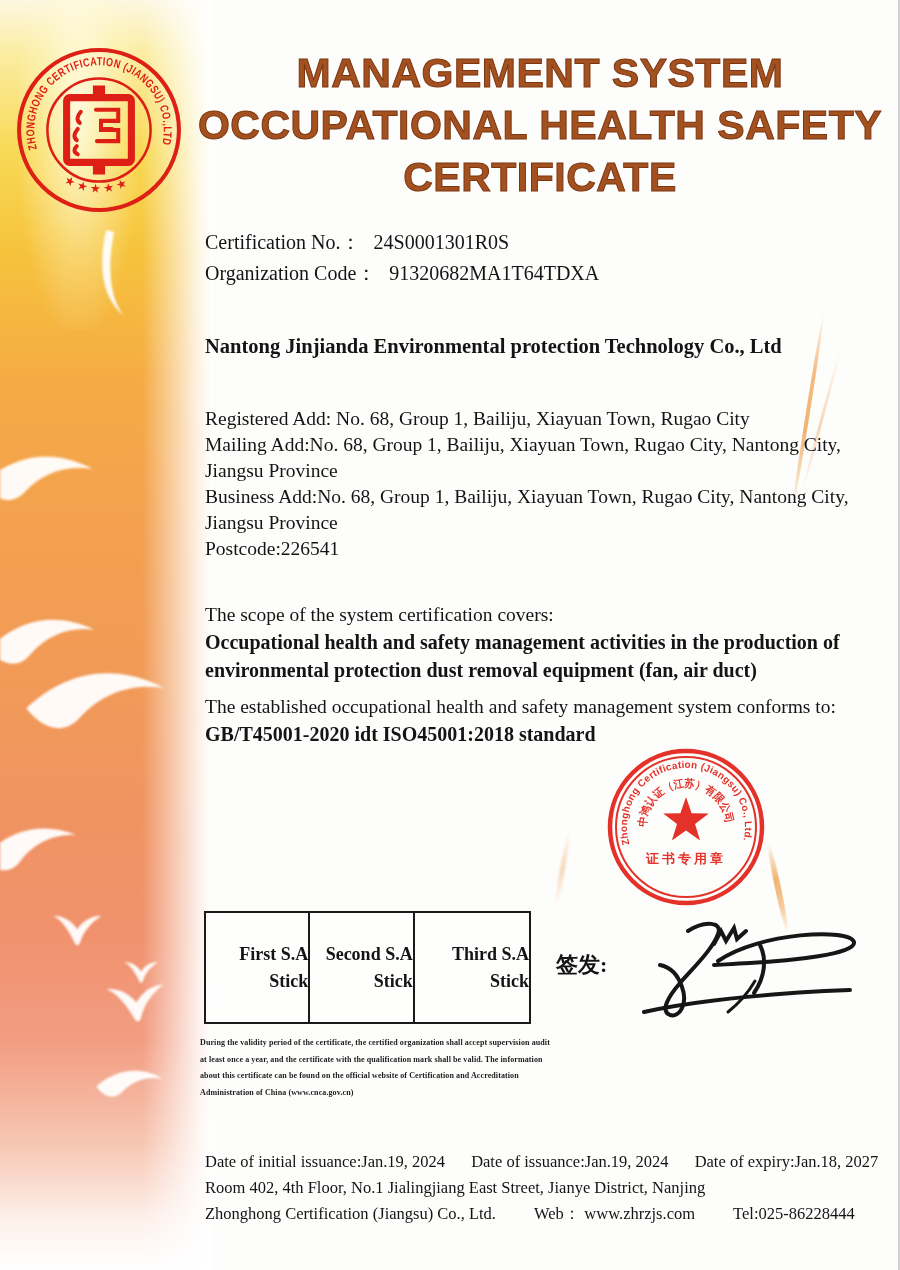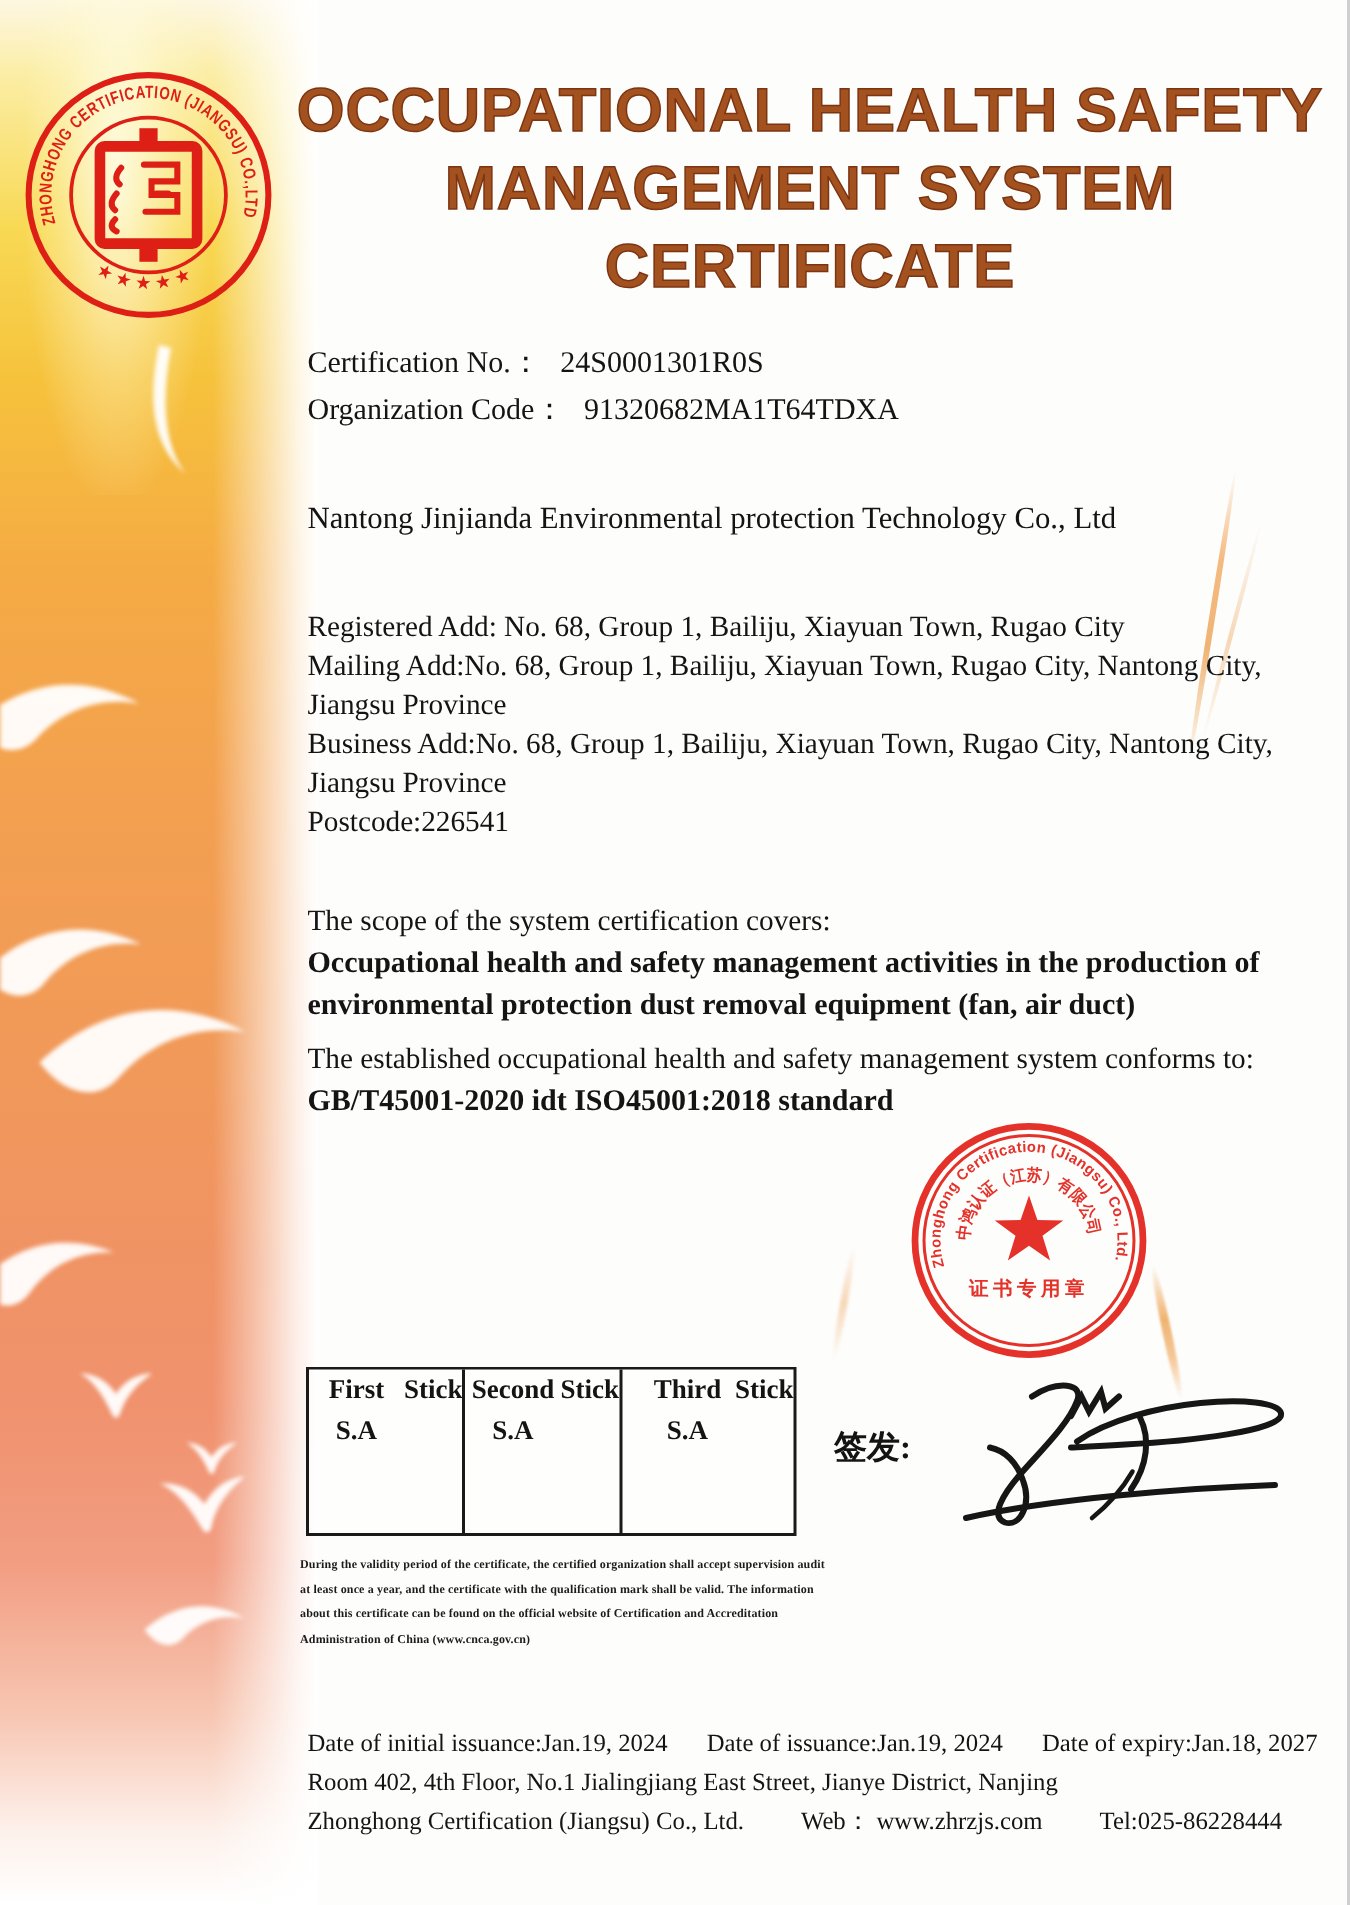--- a/index.html
+++ b/index.html
@@ -42,37 +42,37 @@
   .title{
     position:absolute;left:192px;top:47px;width:696px;text-align:center;
     font-family:"Liberation Sans", sans-serif;font-weight:bold;
     font-size:41px;line-height:52px;color:#a3511f;
     -webkit-text-stroke:1px #7c3513;letter-spacing:.5px;
   }
   
   .cert-ids{position:absolute;left:205px;top:227px;font-size:20px;line-height:31px;}
   .cert-ids .val{margin-left:13px;margin-top:44px;}
   
-  .org-name{position:absolute;left:205px;top:335px;font-size:20.5px;font-weight:normal;width:690px;}
+  .org-name{position:absolute;left:205px;top:335px;font-size:20.5px;font-weight:bold;width:690px;}
   .addresses{position:absolute;left:205px;top:406px;width:690px;font-size:19.5px;line-height:26px;}
   .addresses p{margin:0;}
   
   .scope{position:absolute;left:205px;top:601px;width:690px;font-size:19.5px;line-height:27px;}
   .scope p{margin:0;}
   .scope .bold{font-weight:bold;font-size:20px;line-height:28px;width:675px;}
   .scope .gap{margin-top:9px;}
   
   .stamp{position:absolute;left:604px;top:745px;opacity:.93;}
   
   .audit-table{
     position:absolute;left:204px;top:911px;width:327px;height:113px;
     display:flex;border:2px solid #1a1a1a;box-sizing:border-box;background:rgba(255,255,255,.4);
   }
   .audit-cell{
-    flex:1;display:flex;flex-direction:row;align-items:flex-start;justify-content:center;
+    flex:1;display:flex;flex-direction:column;align-items:flex-end;justify-content:center;
     border-right:2px solid #1a1a1a;font-weight:bold;font-size:18px;line-height:27px;text-align:center;
   }
   .audit-cell:last-child{border-right:none;padding-left:12px;}
   
   .sign-label{position:absolute;left:556px;top:950px;font-size:22px;font-weight:bold;}
   .signature{position:absolute;left:610px;top:915px;}
   
   .fine-print{
     position:absolute;left:200px;top:1035px;width:352px;
     font-size:8px;line-height:16.6px;font-weight:600;color:#1c1c1c;letter-spacing:.1px;
@@ -138,22 +138,22 @@
         <path d="M67,67 q-6,7 -1,11"></path>
         <path d="M64,84 q-6,7 -1,11"></path>
         <path d="M63,101 q-5,5 1,8"></path>
         <path d="M82,65 h22 v11 h-17 v9 h17 v11 h-21"></path>
         <path d="M90,84 h8"></path>
       </g>
     </g>
   </svg>
 
   <div class="title">
+    <div>MANAGEMENT SYSTEM</div>
     <div>OCCUPATIONAL HEALTH SAFETY</div>
-    <div>MANAGEMENT SYSTEM</div>
     <div>CERTIFICATE</div>
   </div>
 
   <div class="cert-ids">
     <div>
       <span>Certification No.：</span><span class="val">24S0001301R0S</span>
     </div>
     <div>
       <span>Organization Code：</span><span class="val">91320682MA1T64TDXA</span>
     </div>

